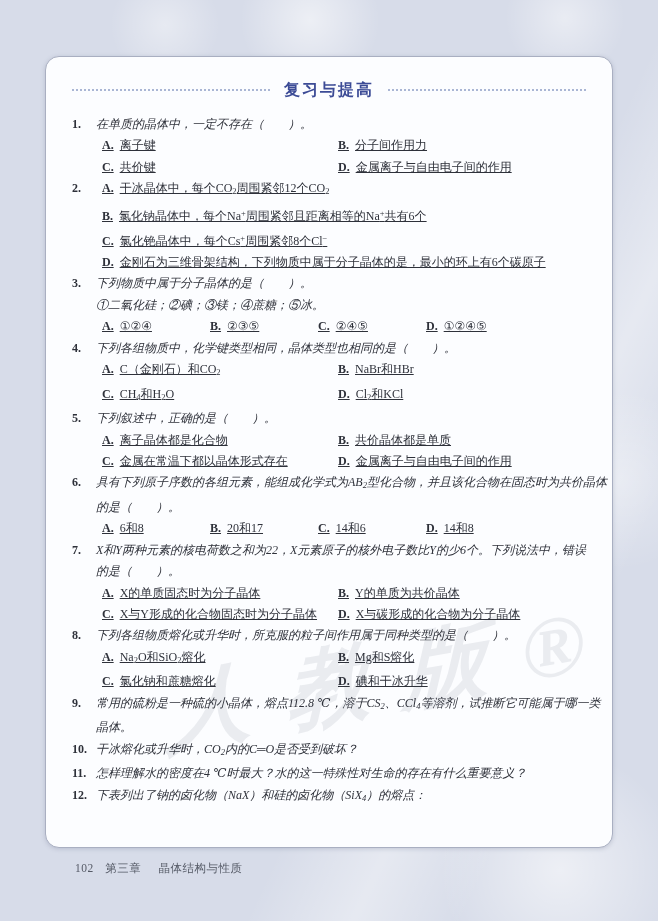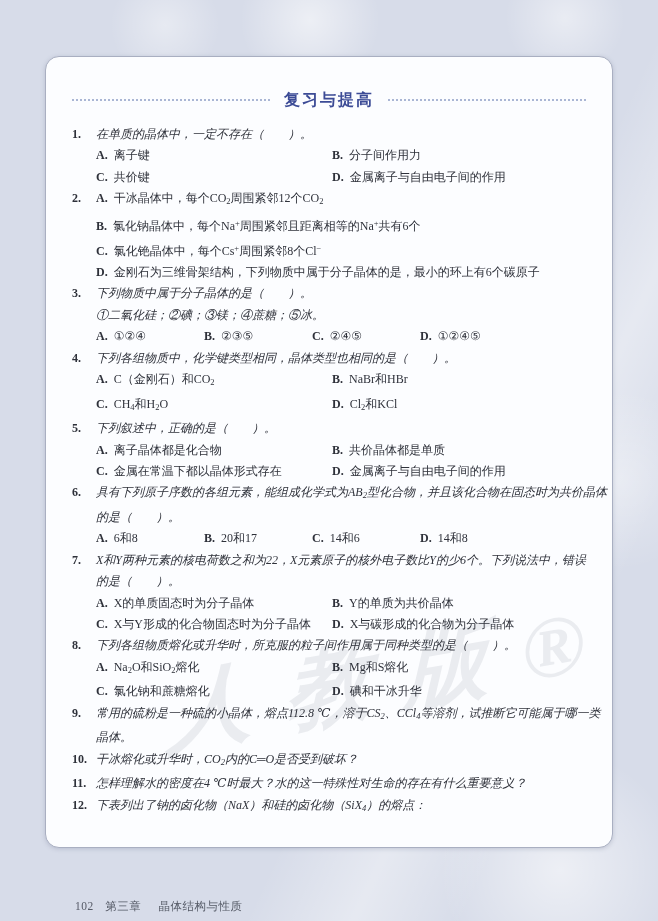--- a/index.html
+++ b/index.html
@@ -15,50 +15,50 @@
       linear-gradient(115deg, rgba(255,255,255,0) 62%, rgba(255,255,255,0.38) 72%, rgba(255,255,255,0) 82%),
       #d7dce9;
   }
   .paper-card{
     position:absolute;left:45px;top:56px;width:568px;height:792px;
     background:#fcfdff;border:1px solid #a9afc1;border-radius:14px;
     box-shadow:0 1px 4px rgba(90,100,130,0.25);
     box-sizing:border-box;padding:20px 26px 0 26px;
   }
   .section-header{
-    display:flex;align-items:center;height:22px;margin-top:12px;
+    display:flex;align-items:center;height:22px;margin-top:2px;
   }
   .dotline{flex:1;border-top:2px dotted #aab6d4;height:0;}
   .section-title{
     font-family:"Liberation Sans","DejaVu Sans",sans-serif;
     font-weight:700;font-size:16px;color:#3c4b96;letter-spacing:2px;
     padding:0 14px;white-space:nowrap;
   }
   .content{margin-top:13px;position:relative;z-index:2;}
   .q{position:relative;padding-left:24px;font-size:12px;line-height:21.4px;color:#2e313a;}
   .q .num{position:absolute;left:0;top:0;font-weight:700;}
   .qline{white-space:nowrap;font-style:italic;}
-  .opts{}
+  .opts{margin-left:6px;text-decoration:underline;}
   .opt{white-space:nowrap;}
   .olabel{font-weight:700;margin-right:6px;}
   .opt-row{display:flex;}
   .opt-row .opt:first-child{min-width:236px;padding-right:10px;box-sizing:border-box;}
   .opts.four{display:flex;}
   .opts.four .opt{min-width:108px;padding-right:6px;box-sizing:border-box;}
   sub{font-size:8.5px;vertical-align:-0.25em;}
   sup{font-size:8.5px;vertical-align:0.5em;}
   .watermark{
     position:absolute;left:118px;top:560px;z-index:1;
     font-size:86px;font-weight:700;font-style:italic;
     color:rgba(115,120,138,0.13);letter-spacing:34px;white-space:nowrap;
     transform:rotate(-10deg) skewX(-10deg);
     font-family:"Liberation Serif",serif;pointer-events:none;
   }
   .page-footer{
-    position:absolute;left:75px;top:899px;font-size:11.5px;color:#555a66;
+    position:absolute;left:75px;top:861px;font-size:11.5px;color:#555a66;
     font-family:"Liberation Serif","DejaVu Serif",serif;letter-spacing:0.5px;
   }
   .page-footer .pgnum{margin-right:8px;}
   .page-footer .chap{margin-right:14px;}
 </style>
 </head>
 <body>
 
 <div class="paper-card">
   <div class="watermark">人教版®</div>

